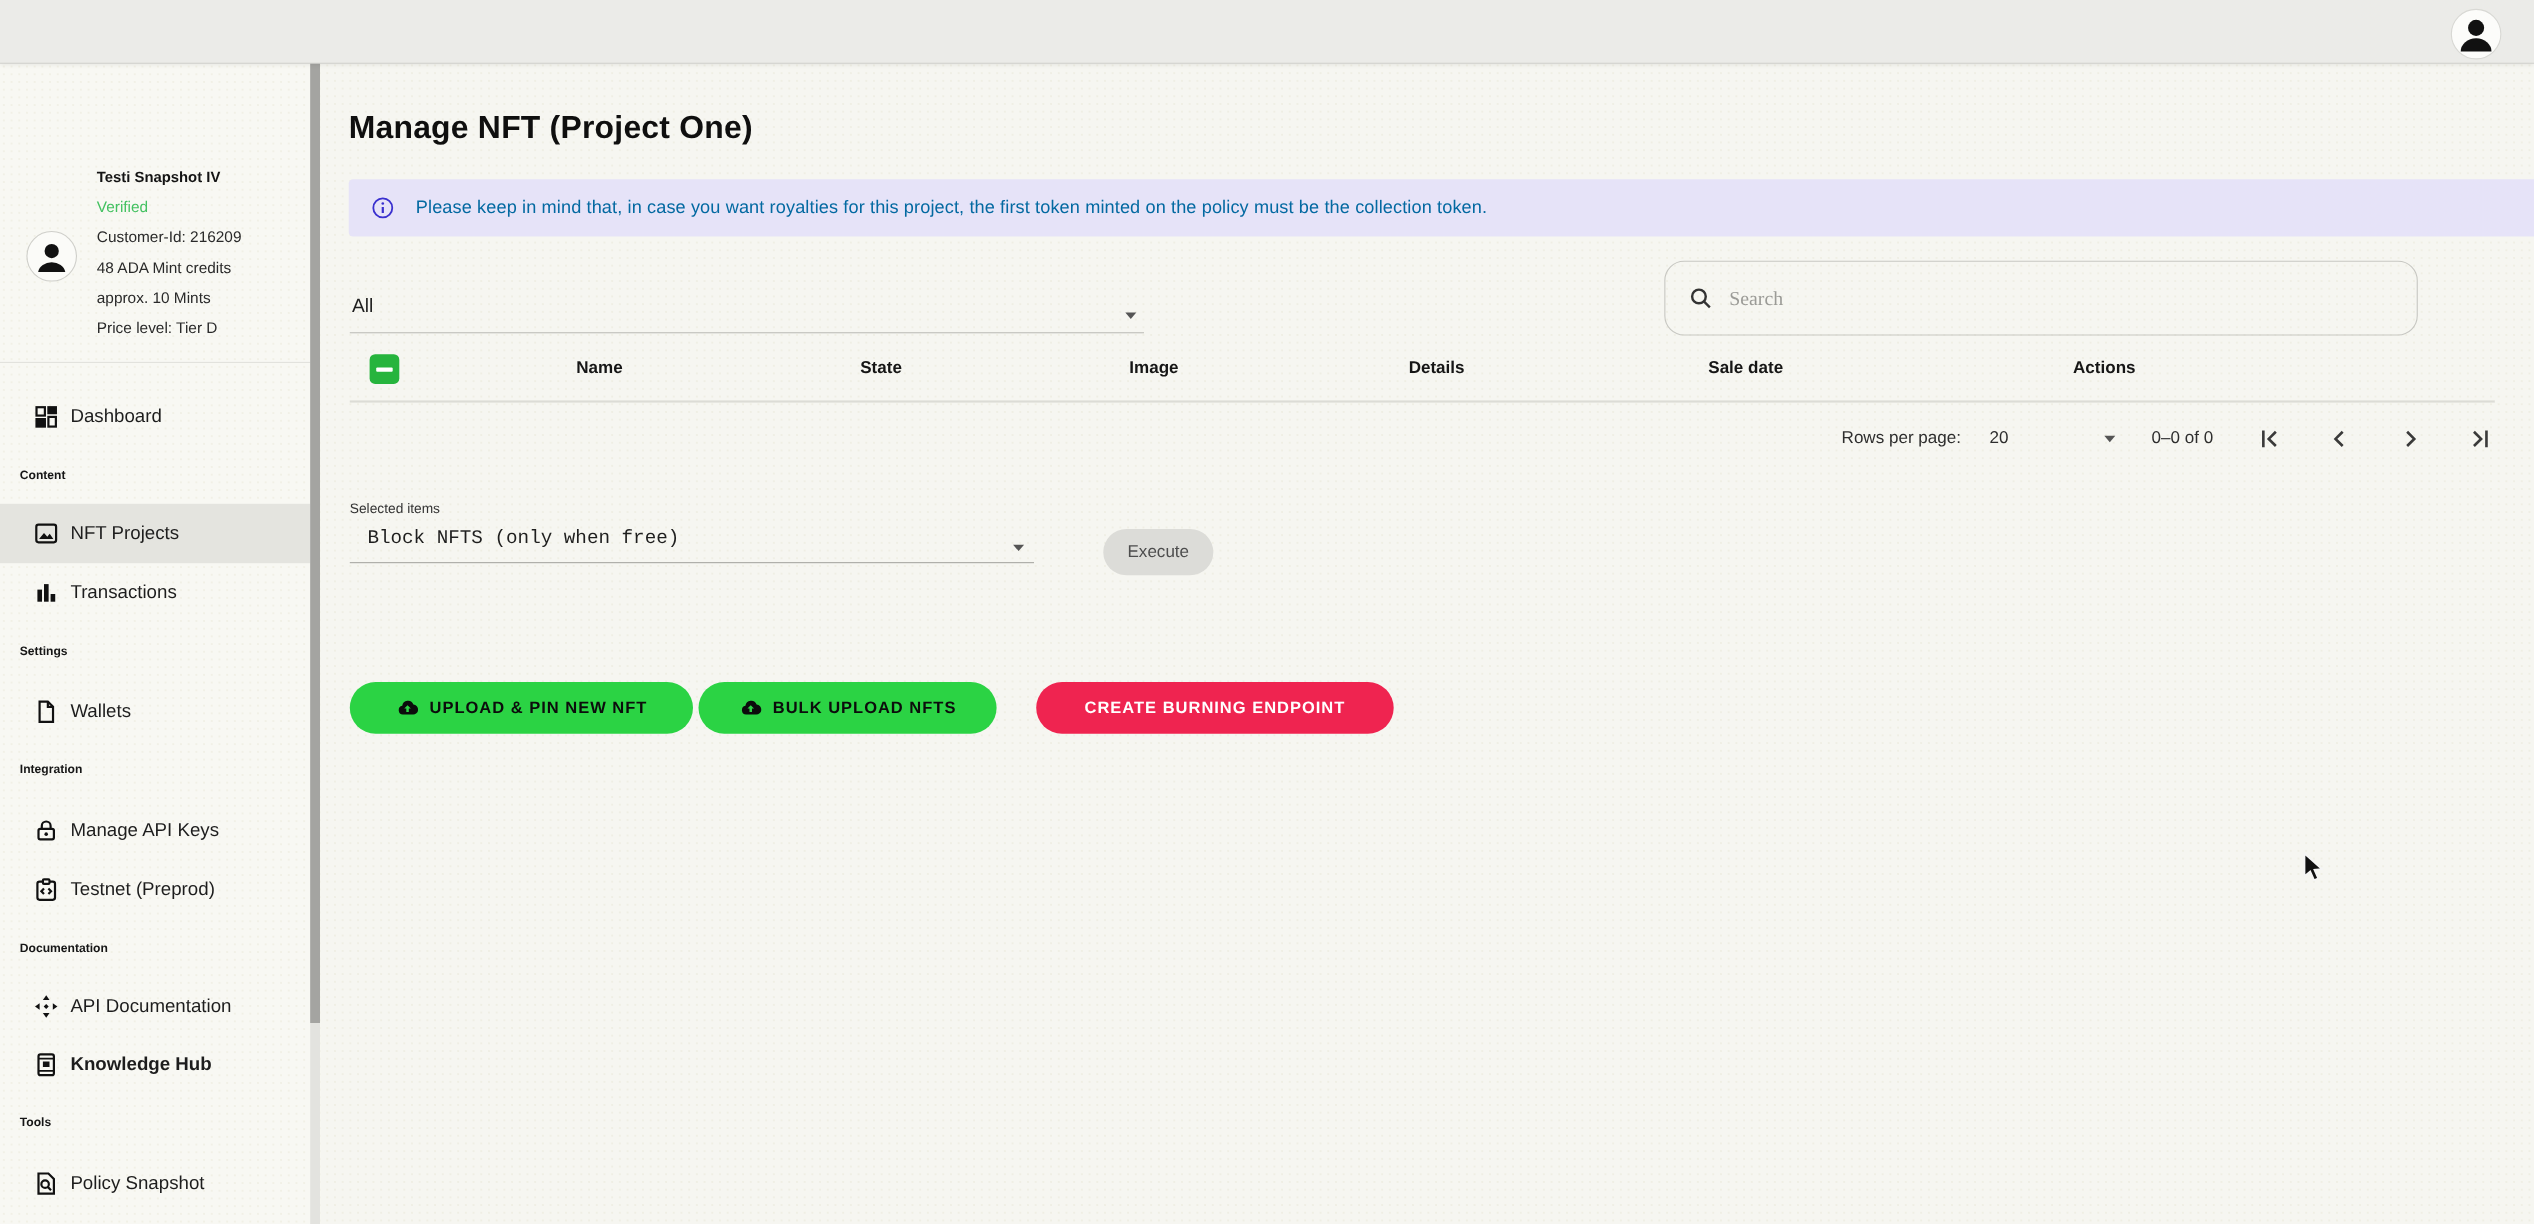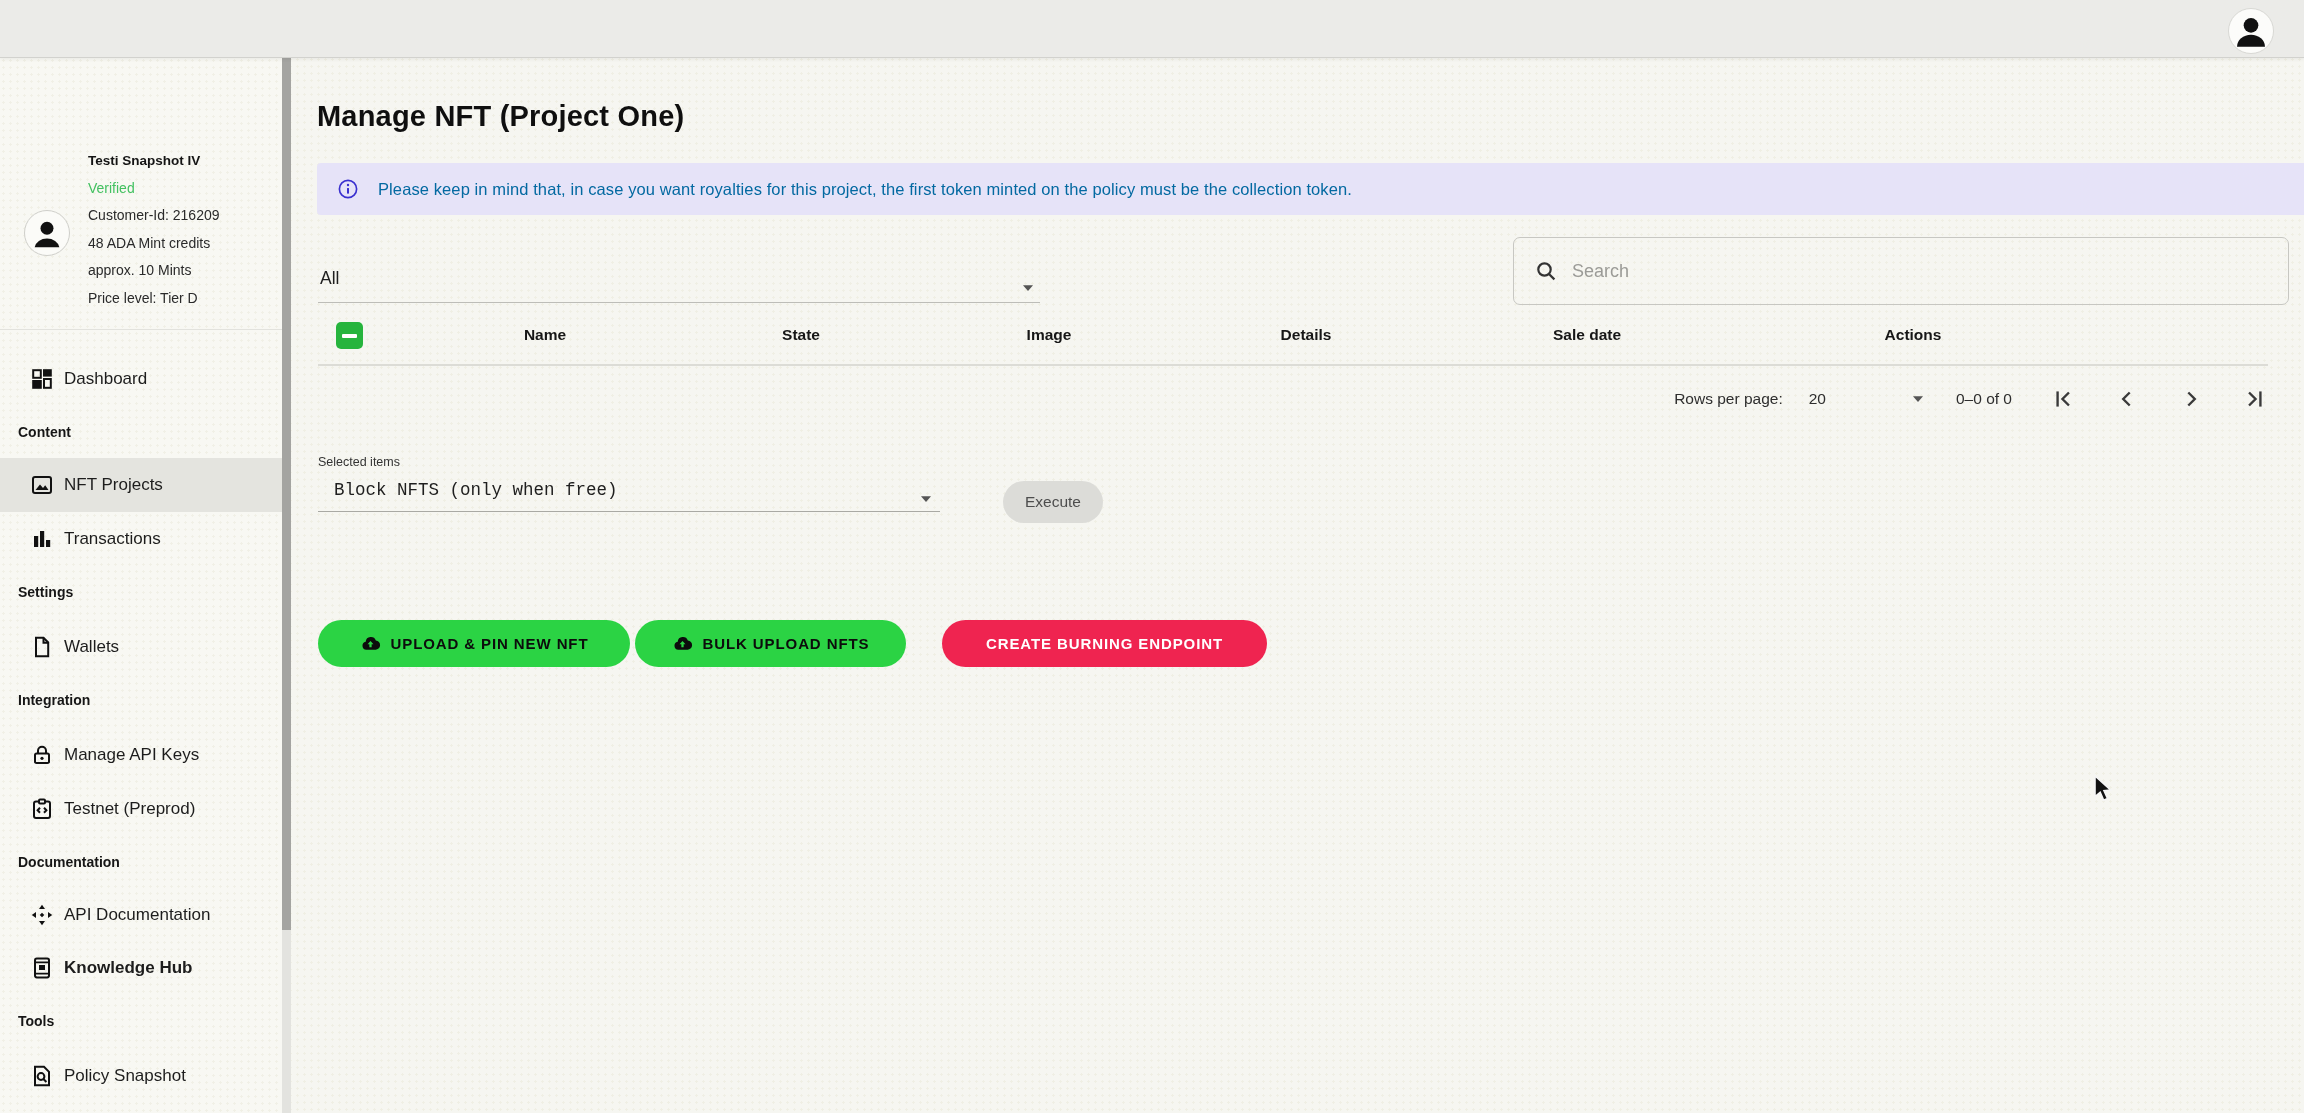--- a/index.html
+++ b/index.html
@@ -55,21 +55,21 @@
 
   .sb-item{
     position:absolute; left:0; width:282px; height:54px;
     display:flex; align-items:center; cursor:pointer;
   }
   .sb-item .sb-icon{ position:absolute; left:30px; width:24px; height:24px; display:flex; }
   .sb-item .sb-label{ position:absolute; left:64px; font-size:17px; color:#1d1d1d; }
   .sb-item.active{ background:#e4e4df; }
   .sb-header{
     position:absolute; left:18px; height:24px; display:flex; align-items:center;
-    font-size:14px; font-weight:700; color:#161616;
+    font-size:11px; font-weight:700; color:#161616;
   }
 
   
   .page-title{
     position:absolute; left:317px; top:100px; font-size:29px; font-weight:800; color:#0f0f0f; letter-spacing:.2px;
   }
   .banner{
     position:absolute; left:317px; top:163px; width:2295px; height:52px; border-radius:4px;
     background:#e6e3f8; display:flex; align-items:center; color:#0369a1;
   }
@@ -77,22 +77,22 @@
   .banner .banner-text{ position:absolute; left:61px; font-size:16.5px; font-weight:500; letter-spacing:.1px;}
 
   .filter-select{ position:absolute; left:318px; top:262px; width:722px; height:41px; cursor:pointer;}
   .filter-select .val{ position:absolute; left:2px; top:6px; font-size:17.5px; color:#1f1f1f;}
   .filter-select .underline{ position:absolute; left:0; bottom:0; width:100%; height:1px; background:#bdbdb8;}
   .sel-caret{ width:12px; height:8px; display:inline-block; }
 
   .filter-caret{ position:absolute; right:6px; top:16px; }
 
   .search-box{
-    position:absolute; left:1513px; top:237px; width:776px; height:68px;
-    border:1.5px solid #c7c7c2; border-radius:7px; display:flex; align-items:center;
+    position:absolute; left:1513px; top:237px; width:685px; height:68px;
+    border:1.5px solid #c7c7c2; border-radius:18px; display:flex; align-items:center;font-family:Liberation Serif, serif;
   }
   .search-box .mag{ position:absolute; left:20px; width:24px; height:24px; display:flex;}
   .search-box input{
     position:absolute; left:58px; width:680px; border:none; outline:none; background:transparent;
     font-family:inherit; font-size:18px; color:#222;
   }
   .search-box input::placeholder{ color:#9b9b97; opacity:1;}
 
   .thead-checkbox{
     position:absolute; left:336px; top:322px; width:27px; height:27px; border-radius:5px;

